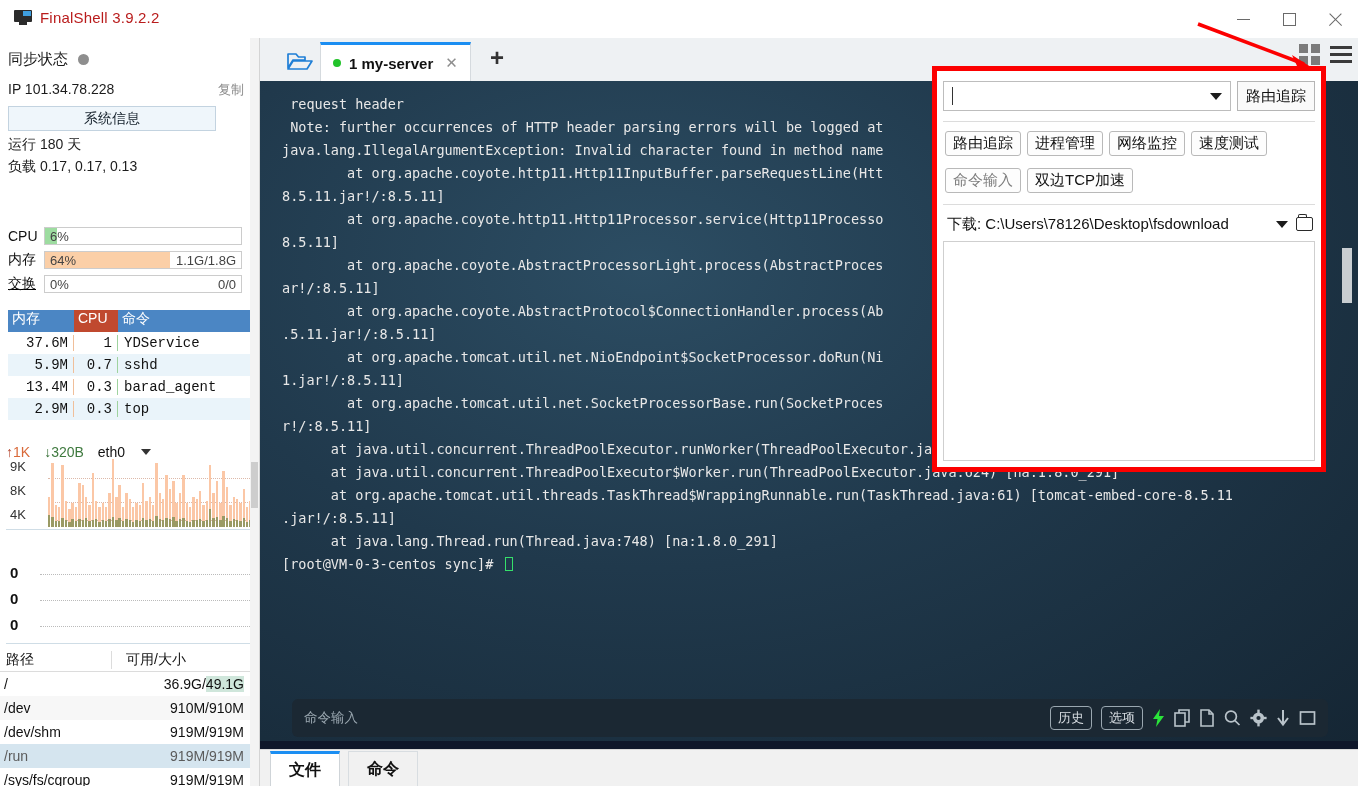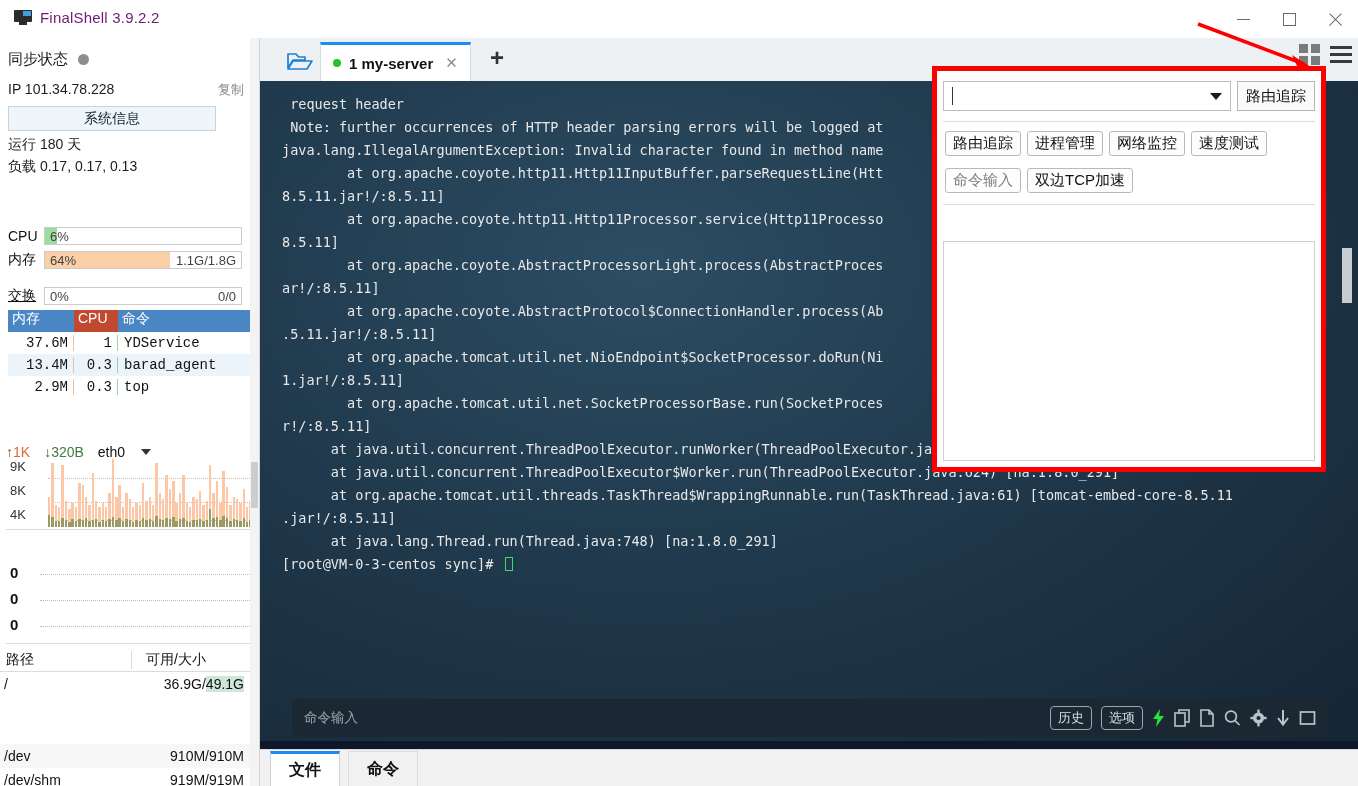--- a/index.html
+++ b/index.html
@@ -10,21 +10,21 @@
     overflow: hidden;
   }
   #app { position: relative; width: 1358px; height: 786px; background:#fff; }
 
   
   .titlebar { position:absolute; left:0; top:0; width:1358px; height:38px; background:#ffffff; }
   .title-icon { position:absolute; left:14px; top:10px; width:18px; height:15px; }
   .title-icon .mon { position:absolute; left:0; top:0; width:18px; height:12px; background:#2b2b2b; border-radius:1px;}
   .title-icon .mon:after { content:""; position:absolute; right:1px; top:1px; width:8px; height:5px; background:#3f9fe0;}
   .title-icon .base { position:absolute; left:5px; top:12px; width:8px; height:3px; background:#2b2b2b;}
-  .title-text { position:absolute; left:40px; top:9px; font-size:15px; color:#701a75; letter-spacing:.2px;}
+  .title-text { position:absolute; left:40px; top:9px; font-size:15px; color:#b91c1c; letter-spacing:.2px;}
   .winbtns { position:absolute; right:0; top:0; height:38px; display:flex; }
   .winbtn { width:46px; height:38px; display:flex; align-items:center; justify-content:center; color:#6a6a6a; }
   .winbtn .mn { width:13px; height:1px; background:#6a6a6a; }
   .winbtn .mx { width:13px; height:13px; border:1.4px solid #6a6a6a; }
   .winbtn .cl { position:relative; width:15px; height:15px; }
   .winbtn .cl:before, .winbtn .cl:after { content:""; position:absolute; left:-1px; top:7px; width:17px; height:1.4px; background:#6a6a6a;}
   .winbtn .cl:before { transform:rotate(45deg);} .winbtn .cl:after { transform:rotate(-45deg);}
 
   
   .sidebar { position:absolute; left:0; top:38px; width:250px; height:748px; background:#ffffff; }
@@ -73,24 +73,24 @@
   .netplot .grid { position:absolute; left:0; right:0; border-top:1px dotted #ddb9a9; }
 
   .lat-head { position:absolute; left:6px; top:500px; width:246px; display:flex; justify-content:space-between; font-size:15px; color:#3b6ea5;}
   .latchart { position:absolute; left:6px; top:520px; width:250px; height:86px; border-bottom:1px solid #cfdde6;}
   .latchart .lyl { position:absolute; left:4px; font-size:15px; font-weight:bold; color:#111;}
   .latchart .lgrid { position:absolute; left:34px; right:2px; border-top:1px dotted #bbb;}
 
   
   .dtable { position:absolute; left:0; top:610px; width:250px; }
   .dtable .dhead { display:flex; height:24px; font-size:14px; color:#111; align-items:center; border-bottom:1px solid #dcdcdc;}
-  .dh-path { width:132px; padding-left:6px; border-right:1px solid #dcdcdc; }
+  .dh-path { width:112px; padding-left:6px; border-right:1px solid #dcdcdc; }
   .dh-size { flex:1; padding-left:14px; }
   .drow { display:flex; height:24px; font-size:14px; color:#111; align-items:center; }
-  .drow.alt { background:#f7f7f7;margin-top:48px; }
+  .drow.alt { background:#f7f7f7; }
   .drow.sel { background:#d5e5ef; color:#5b5b5b; }
   .dc-path { width:140px; padding-left:4px; }
   .dc-size { flex:1; text-align:right; padding-right:6px; position:relative;}
   .dc-size .hl { background:#cfe6db; }
 
   .sb-scroll { position:absolute; left:250px; top:38px; width:9px; height:748px; background:#f3f3f3; }
   .sb-scroll .thumb { position:absolute; left:1px; top:424px; width:7px; height:46px; background:#cdcdcd; }
   .sb-vline { position:absolute; left:259px; top:38px; width:1px; height:748px; background:#d4d4d4; }
 
   
@@ -204,41 +204,46 @@
           </span>
         </div>
         <div class="meter" style="top: 212px;">
           <span class="mlabel">内存</span>
           <span class="mbar">
             <span class="mfill" style="width:64%;background:#fbcfa7"></span>
             <span class="mpct">64%</span>
             <span class="mval">1.1G/1.8G</span>
           </span>
         </div>
-        <div class="meter" style="top: 248px; text-decoration: underline;">
+        <div class="meter" style="top: 236px; text-decoration: underline;">
           <span class="mlabel">交换</span>
           <span class="mbar">
             <span class="mfill" style="width:0%;background:#cfe0f0"></span>
             <span class="mpct">0%</span>
             <span class="mval">0/0</span>
           </span>
         </div>
       </div>
 
     <div class="ptable">
       <div class="phead">
         <div class="ph-mem">内存</div>
         <div class="ph-cpu">CPU</div>
         <div class="ph-cmd">命令</div>
       </div>
       <div id="prows">
           <div class="prow">
             <span class="pc-mem">37.6M</span>
             <span class="pc-cpu">1</span>
             <span class="pc-cmd">YDService</span>
+          </div>
+          <div class="prow">
+            <span class="pc-mem">5.9M</span>
+            <span class="pc-cpu">0.7</span>
+            <span class="pc-cmd">sshd</span>
           </div>
           <div class="prow">
             <span class="pc-mem">13.4M</span>
             <span class="pc-cpu">0.3</span>
             <span class="pc-cmd">barad_agent</span>
           </div>
           <div class="prow">
             <span class="pc-mem">2.9M</span>
             <span class="pc-cpu">0.3</span>
             <span class="pc-cmd">top</span>
@@ -546,20 +551,25 @@
             <div class="pp-btn">进程管理</div>
             <div class="pp-btn">网络监控</div>
             <div class="pp-btn">速度测试</div>
           </div>
           <div style="display: flex; gap: 6px; width: 100%; margin-top: 6px;">
             <div class="pp-btn grey">命令输入</div>
             <div class="pp-btn">双边TCP加速</div>
           </div>
         </div>
       <div class="pp-div2"></div>
+      <div class="pp-dl">
+        <span>下载: C:\Users\78126\Desktop\fsdownload</span>
+        <span class="caretdn2"></span>
+        <span class="pp-folder"></span>
+      </div>
       <div class="pp-body"></div>
     </div>
   </div>
 
   <svg class="red-arrow" viewBox="0 0 130 50">
     <line x1="2" y1="2" x2="108" y2="42" stroke="#fc0000" stroke-width="3.5"></line>
     <polygon points="118,47 96,33 101,44 88,45" fill="#fc0000"></polygon>
   </svg>
 
 </div>

